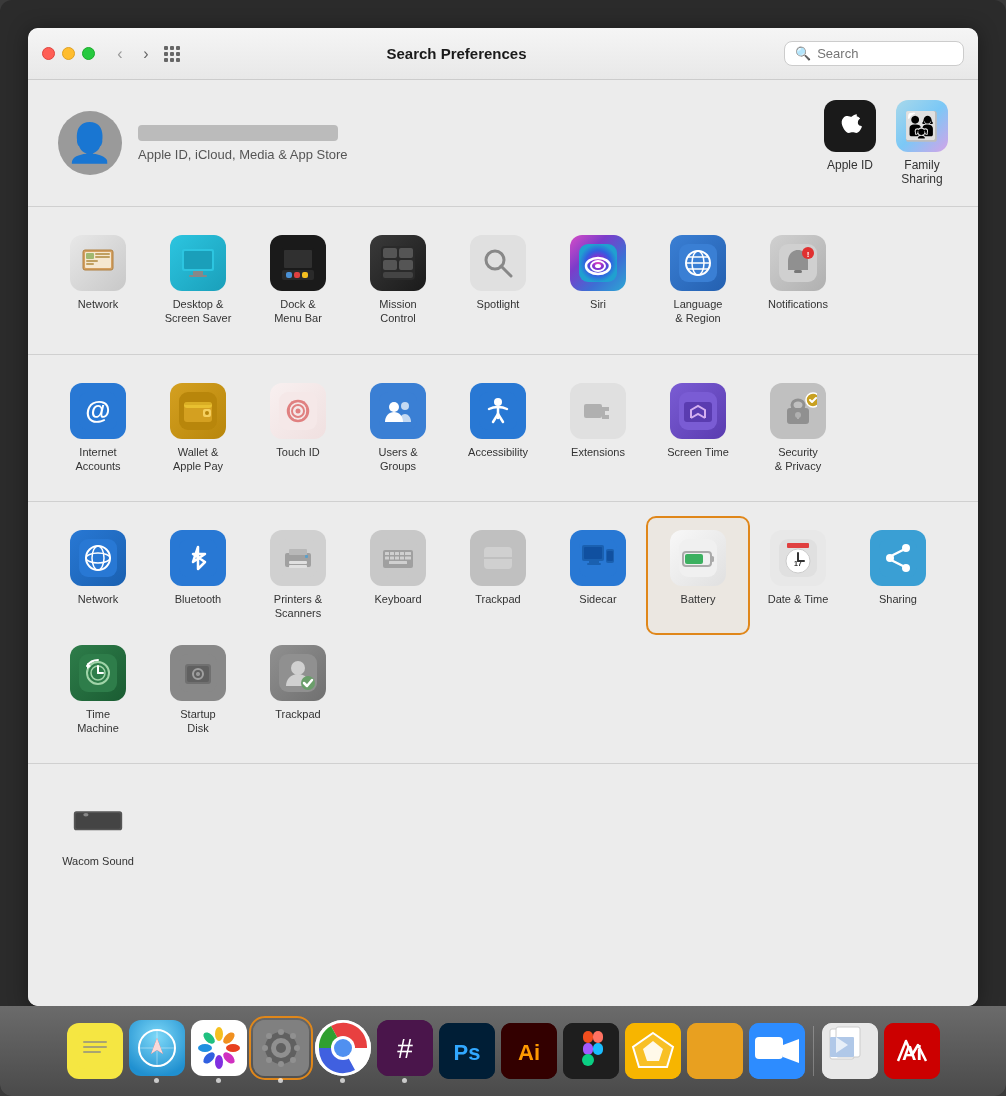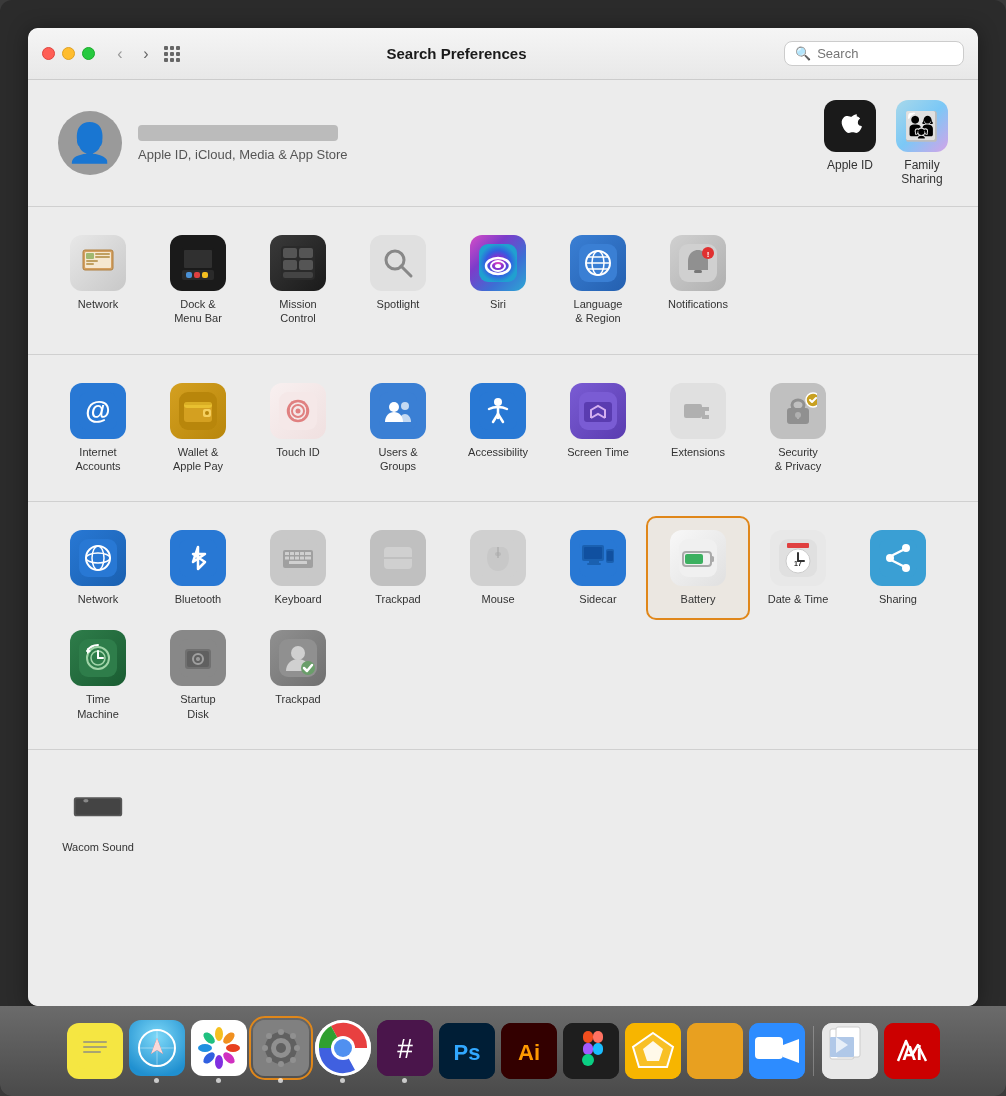--- a/index.html
+++ b/index.html
@@ -404,20 +404,31 @@
                 <rect x="7" y="9" width="8" height="6" rx="1" fill="#a0b870"></rect>
                 <rect x="7" y="16" width="12" height="2" rx="1" fill="#c0a060"></rect>
                 <rect x="7" y="19" width="8" height="2" rx="1" fill="#c0a060"></rect>
                 <rect x="16" y="9" width="15" height="2" rx="1" fill="#c0a060"></rect>
                 <rect x="16" y="12" width="15" height="2" rx="1" fill="#c0a060"></rect>
               </svg>
             </div>
             <span class="pref-label">Network</span>
           </div>
 
+          <div class="pref-item">
+            <div class="pref-icon bg-desktop">
+              <svg width="38" height="38" viewBox="0 0 38 38" fill="none">
+                <rect x="3" y="5" width="32" height="22" rx="2" fill="#2cc5e0"></rect>
+                <rect x="5" y="7" width="28" height="18" rx="1" fill="#1a9fba"></rect>
+                <rect x="14" y="27" width="10" height="4" fill="#888"></rect>
+                <rect x="10" y="31" width="18" height="2" rx="1" fill="#888"></rect>
+              </svg>
+            </div>
+            <span class="pref-label">Desktop &amp;<br>Screen Saver</span>
+          </div>
 
           <div class="pref-item">
             <div class="pref-icon bg-dock">
               <svg width="38" height="38" viewBox="0 0 38 38" fill="none">
                 <rect x="3" y="4" width="32" height="22" rx="2" fill="#1a1a1a"></rect>
                 <rect x="3" y="26" width="32" height="10" rx="2" fill="#2a2a2a"></rect>
                 <rect x="7" y="28" width="6" height="6" rx="2" fill="#4a90d4"></rect>
                 <rect x="15" y="28" width="6" height="6" rx="2" fill="#e04040"></rect>
                 <rect x="23" y="28" width="6" height="6" rx="2" fill="#f5c020"></rect>
                 <rect x="5" y="6" width="28" height="18" rx="1" fill="#303030"></rect>
@@ -562,40 +573,40 @@
                 <path d="M10 17 C10 17 14 15 19 15 C24 15 28 17 28 17" stroke="white" stroke-width="2.5" stroke-linecap="round"></path>
                 <path d="M19 15 L19 26" stroke="white" stroke-width="2.5" stroke-linecap="round"></path>
                 <path d="M19 22 L14 30" stroke="white" stroke-width="2.5" stroke-linecap="round"></path>
                 <path d="M19 22 L24 30" stroke="white" stroke-width="2.5" stroke-linecap="round"></path>
               </svg>
             </div>
             <span class="pref-label">Accessibility</span>
           </div>
 
           <div class="pref-item">
+            <div class="pref-icon bg-extensions">
+              <svg width="38" height="38" viewBox="0 0 38 38" fill="none">
+                <rect width="38" height="38" rx="9" fill="#e0e0e0"></rect>
+                <rect x="5" y="12" width="18" height="14" rx="2" fill="#b0b0b0"></rect>
+                <path d="M23 15 L30 15 L30 19 L26 19 L26 23 L30 23 L30 27 L23 27 Z" fill="#b0b0b0"></path>
+              </svg>
+            </div>
+            <span class="pref-label">Extensions</span>
+          </div>
+
+          <div class="pref-item">
             <div class="pref-icon bg-screentime">
               <svg width="38" height="38" viewBox="0 0 38 38" fill="none">
                 <rect width="38" height="38" rx="9" fill="#7a5cd4"></rect>
                 <rect x="5" y="10" width="28" height="20" rx="3" fill="#5a3cb0"></rect>
                 <path d="M12 26 L12 18 L19 14 L26 18 L26 26" stroke="#d4b0f0" stroke-width="2" fill="none"></path>
                 <path d="M12 26 L19 22 L26 26" stroke="#d4b0f0" stroke-width="2" fill="none"></path>
               </svg>
             </div>
             <span class="pref-label">Screen Time</span>
-          </div>
-
-          <div class="pref-item">
-            <div class="pref-icon bg-extensions">
-              <svg width="38" height="38" viewBox="0 0 38 38" fill="none">
-                <rect width="38" height="38" rx="9" fill="#e0e0e0"></rect>
-                <rect x="5" y="12" width="18" height="14" rx="2" fill="#b0b0b0"></rect>
-                <path d="M23 15 L30 15 L30 19 L26 19 L26 23 L30 23 L30 27 L23 27 Z" fill="#b0b0b0"></path>
-              </svg>
-            </div>
-            <span class="pref-label">Extensions</span>
           </div>
 
           <div class="pref-item">
             <div class="pref-icon bg-security">
               <svg width="38" height="38" viewBox="0 0 38 38" fill="none">
                 <rect width="38" height="38" rx="9" fill="#c0c0c0"></rect>
                 <rect x="8" y="16" width="22" height="16" rx="3" fill="#909090"></rect>
                 <rect x="13" y="8" width="12" height="10" rx="6" fill="none" stroke="#909090" stroke-width="3"></rect>
                 <circle cx="19" cy="23" r="3" fill="#b0b0b0"></circle>
                 <rect x="18" y="23" width="2" height="4" fill="#b0b0b0"></rect>
@@ -628,20 +639,33 @@
             <div class="pref-icon bg-bluetooth">
               <svg width="38" height="38" viewBox="0 0 38 38" fill="none">
                 <rect width="38" height="38" rx="9" fill="#2878d4"></rect>
                 <path d="M19 8 L19 30 L26 23 L14 15 L26 15 L14 23 Z" stroke="white" stroke-width="2.5" fill="none" stroke-linejoin="round"></path>
               </svg>
             </div>
             <span class="pref-label">Bluetooth</span>
           </div>
 
 
+          <div class="pref-item">
+            <div class="pref-icon bg-printers">
+              <svg width="38" height="38" viewBox="0 0 38 38" fill="none">
+                <rect width="38" height="38" rx="9" fill="#d0d0d0"></rect>
+                <rect x="6" y="14" width="26" height="14" rx="2" fill="#a0a0a0"></rect>
+                <rect x="10" y="10" width="18" height="6" rx="1" fill="#b8b8b8"></rect>
+                <rect x="10" y="22" width="18" height="3" rx="1" fill="#e0e0e0"></rect>
+                <rect x="10" y="26" width="18" height="3" rx="1" fill="#e0e0e0"></rect>
+                <rect x="26" y="16" width="3" height="3" rx="1" fill="#5a9fca"></rect>
+              </svg>
+            </div>
+            <span class="pref-label">Printers &amp;<br>Scanners</span>
+          </div>
 
           <div class="pref-item">
             <div class="pref-icon bg-keyboard">
               <svg width="38" height="38" viewBox="0 0 38 38" fill="none">
                 <rect width="38" height="38" rx="9" fill="#c8c8c8"></rect>
                 <rect x="4" y="11" width="30" height="18" rx="2" fill="#a0a0a0"></rect>
                 <rect x="6" y="13" width="4" height="3" rx="0.5" fill="#d0d0d0"></rect>
                 <rect x="11" y="13" width="4" height="3" rx="0.5" fill="#d0d0d0"></rect>
                 <rect x="16" y="13" width="4" height="3" rx="0.5" fill="#d0d0d0"></rect>
                 <rect x="21" y="13" width="4" height="3" rx="0.5" fill="#d0d0d0"></rect>
@@ -661,31 +685,20 @@
             <div class="pref-icon bg-trackpad">
               <svg width="38" height="38" viewBox="0 0 38 38" fill="none">
                 <rect width="38" height="38" rx="9" fill="#c0c0c0"></rect>
                 <rect x="5" y="8" width="28" height="22" rx="4" fill="#d0d0d0"></rect>
                 <line x1="5" y1="19" x2="33" y2="19" stroke="#b0b0b0" stroke-width="1"></line>
               </svg>
             </div>
             <span class="pref-label">Trackpad</span>
           </div>
 
-          <div class="pref-item">
-            <div class="pref-icon bg-mouse">
-              <svg width="38" height="38" viewBox="0 0 38 38" fill="none">
-                <rect width="38" height="38" rx="9" fill="#d0d0d0"></rect>
-                <path d="M15 8 C10 8 8 13 8 19 C8 26 12 32 19 32 C26 32 30 26 30 19 C30 13 28 8 23 8 Z" fill="#c8c8c8"></path>
-                <line x1="19" y1="8" x2="19" y2="19" stroke="#b0b0b0" stroke-width="1.5"></line>
-                <ellipse cx="19" cy="15" rx="3" ry="2" fill="#aaa" opacity="0.5"></ellipse>
-              </svg>
-            </div>
-            <span class="pref-label">Mouse</span>
-          </div>
 
 
           <div class="pref-item">
             <div class="pref-icon bg-sidecar">
               <svg width="38" height="38" viewBox="0 0 38 38" fill="none">
                 <rect width="38" height="38" rx="9" fill="#2878d4"></rect>
                 <rect x="3" y="6" width="22" height="16" rx="2" fill="#1a60b0"></rect>
                 <rect x="5" y="8" width="18" height="12" rx="1" fill="#1050a0"></rect>
                 <rect x="27" y="10" width="8" height="14" rx="2" fill="#1a60b0"></rect>
                 <rect x="28" y="12" width="6" height="10" rx="1" fill="#1050a0"></rect>

